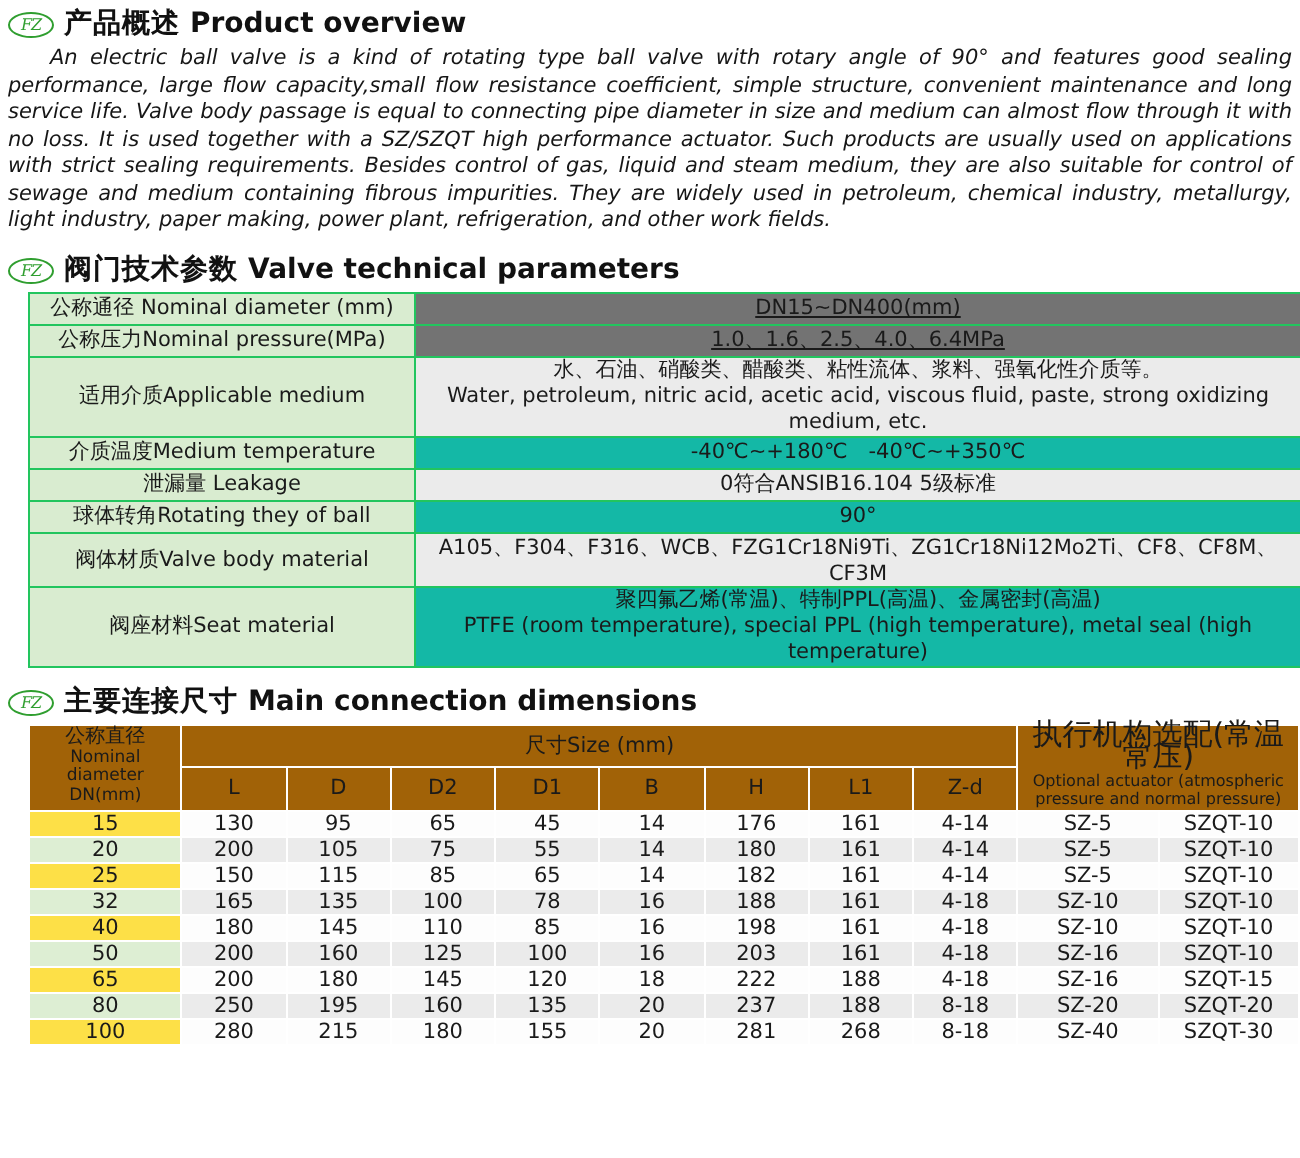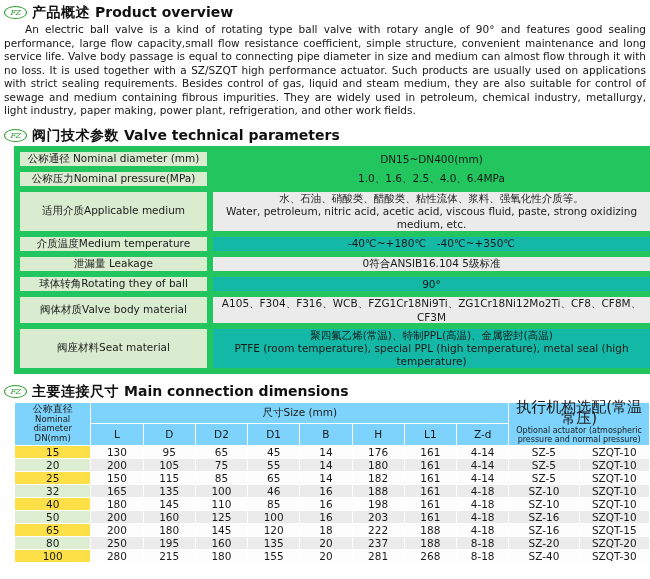--- a/index.html
+++ b/index.html
@@ -29,40 +29,40 @@
     letter-spacing: -0.5px;
   }
 
   
   .para-zh {
     font-size: 11px; font-weight: bold; line-height: 17.5px;
     text-indent: 2em; text-align: justify; margin: 1px 2px 0 2px; color: #111;
   }
   .para-en {
     font-size: 10.5px; line-height: 13.5px;
-    text-indent: 2em; text-align: justify; margin: 2px 2px 0 2px; color: #161616;
+    text-indent: 2em; text-align: justify; margin: 2px 2px 0 2px; color: #161616; font-style: italic;
   }
 
   
   table { border-collapse: collapse; table-layout: fixed; }
   .tech-table { width: 636px; margin: 1px 0 0 12px; }
   .tech-table td {
-    border: 6px solid #22c55e; padding: 0 2px;
+    border: 1px solid #22c55e; padding: 0 2px;
     font-size: 10.5px; text-align: center; vertical-align: middle;
   }
   .tech-table td.label-cell { background: #d9ecd0; height: 16px; }
-  .tech-table td.bg-green { background: #22c55e; }
+  .tech-table td.bg-green { background: #737373; text-decoration: underline; }
   .tech-table td.bg-gray  { background: #ebebeb; }
   .tech-table td.bg-white { background: #14b8a6; }
   .tech-table .v2 { line-height: 13px; }
 
   
   .dims-table { width: 636px; margin: 1px 0 0 12px; font-size: 10.5px; text-align: center; }
   .dims-table th, .dims-table td { border: 1px solid #ffffff; padding: 0; font-weight: normal; }
-  .dims-table thead th { background: #7dd3fc; }
+  .dims-table thead th { background: #a16207; }
   .dn-head { font-size: 8.5px; line-height: 9.5px; }
   .dn-head .zh { font-size: 10px; }
   .size-group { font-size: 10.5px; height: 13px; }
   .col-letter { height: 15px; font-size: 10.5px; }
   .act-head { font-size: 8px; line-height: 9.5px; }
   .act-head .zh { font-size: 15px; }
   .dims-table tbody td { height: 12.5px; background: #fdfdfd; }
   .dims-table tbody tr.alt td { background: #ebebeb; }
   .dims-table tbody td.dn-cell { background: #fde047; }
   .dims-table tbody tr.alt td.dn-cell { background: #ddeed3; }
@@ -225,21 +225,21 @@
           <td>161</td>
           <td>4-14</td>
           <td>SZ-5</td>
           <td>SZQT-10</td>
         </tr>
         <tr class="alt">
           <td class="dn-cell">32</td>
           <td>165</td>
           <td>135</td>
           <td>100</td>
-          <td>46</td>
+          <td>78</td>
           <td>16</td>
           <td>188</td>
           <td>161</td>
           <td>4-18</td>
           <td>SZ-10</td>
           <td>SZQT-10</td>
         </tr>
         <tr>
           <td class="dn-cell">40</td>
           <td>180</td>

